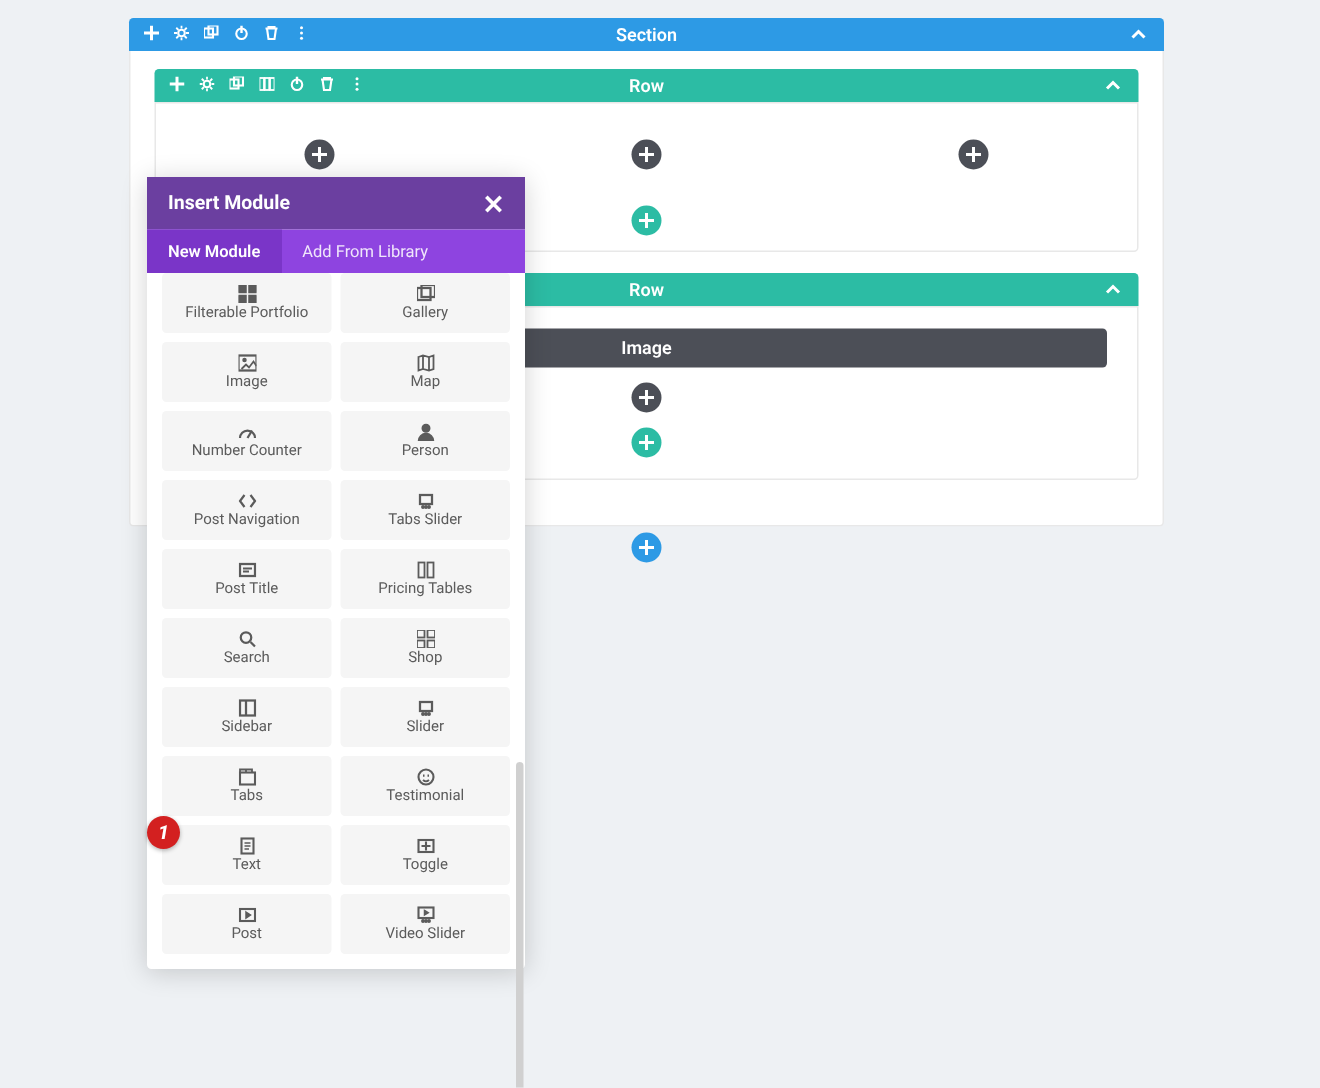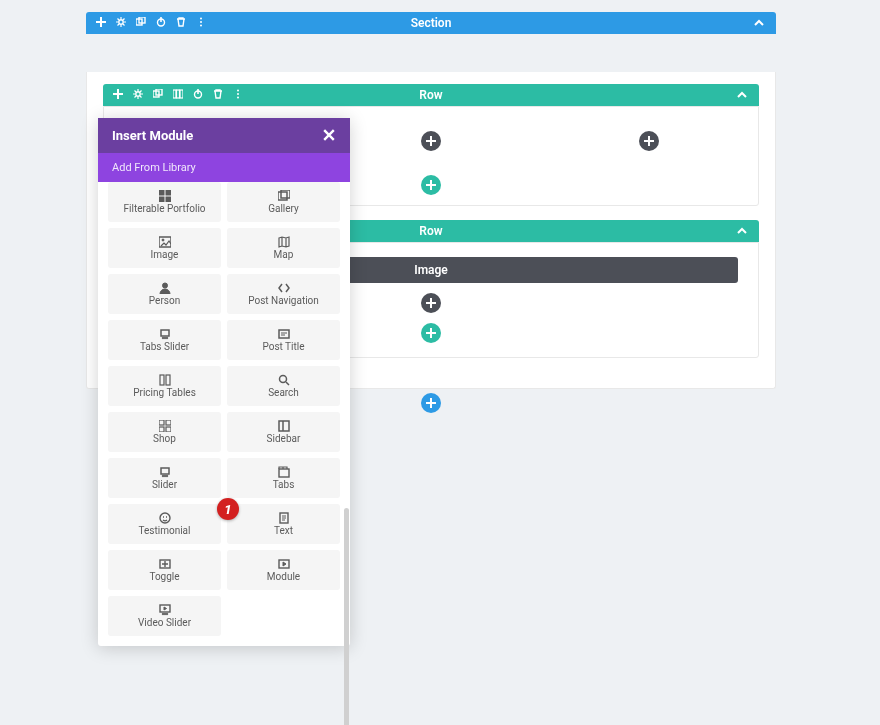--- a/index.html
+++ b/index.html
@@ -45,21 +45,20 @@
     display:flex; align-items:center; justify-content:center;
     cursor:pointer;
   }
   .bar-collapse svg { width:10px; height:10px; fill:#fff; }
   .section-body {
     background: #fff;
     border: 1px solid #e8e8e8;
     border-top: none;
     border-radius: 0 0 3px 3px;
     padding: 12px 16px 16px 16px;
-    margin-top: 38px;
   }
 
   .row-wrap { margin-top: 0; }
   .row-body {
     background: #fff;
     border: 1px solid #e8e8e8;
     border-radius: 0 0 3px 3px;
     margin-bottom: 14px;
   }
   .row-columns {
@@ -108,21 +107,21 @@
     box-shadow: 0 2px 18px rgba(0,0,0,0.18);
     overflow: visible;
   }
   .modal-header {
     background: #6b3fa0;
     color: #fff;
     padding: 10px 14px;
     font-size: 13px;
     font-weight: 700;
     display:flex;
-    align-items:flex-start;
+    align-items:center;
     gap:24px;
   }
   .modal-close {
     margin-left:auto;
     width:14px; height:14px;
     display:flex;align-items:center;justify-content:center;
     cursor:pointer;
   }
   .modal-close svg{width:12px;height:12px;fill:#fff;}
   .modal-tabs {
@@ -346,20 +345,21 @@
   <div class="modal">
     <div class="modal-header">
       <span>Insert Module</span>
       <div class="modal-close">
           <svg viewBox="0 0 10 10">
             <path d="M1 1l8 8M9 1l-8 8" stroke="#fff" stroke-width="2"></path>
           </svg>
         </div>
     </div>
     <div class="modal-tabs">
+      <div class="modal-tab active"><span>New Module</span></div>
       <div class="modal-tab"><span>Add From Library</span></div>
     </div>
     <div class="module-grid" id="module-grid">
         <div class="module-card">
           <span class="mi">
             <svg viewBox="0 0 12 12">
               <rect x="0" y="0" width="5" height="5"></rect>
               <rect x="7" y="0" width="5" height="5"></rect>
               <rect x="0" y="7" width="5" height="5"></rect>
               <rect x="7" y="7" width="5" height="5"></rect>
@@ -390,20 +390,29 @@
           <span class="mi">
             <svg viewBox="0 0 12 12">
               <path d="M1 2l3-1 4 1 3-1v9l-3 1-4-1-3 1z M4 1v9 M8 2v9" fill="none" stroke-width="1.2"></path>
             </svg>
           </span>
           <span class="ml">Map</span>
         </div>
         <div class="module-card">
           <span class="mi">
             <svg viewBox="0 0 12 12">
+              <path d="M1 10a5 5 0 0110 0" fill="none" stroke-width="1.5"></path>
+              <path d="M6 10L9 5" stroke-width="1.5"></path>
+            </svg>
+          </span>
+          <span class="ml">Number Counter</span>
+        </div>
+        <div class="module-card">
+          <span class="mi">
+            <svg viewBox="0 0 12 12">
               <circle cx="6" cy="3.5" r="2.5"></circle>
               <path d="M1 12a5 5 0 0110 0z"></path>
             </svg>
           </span>
           <span class="ml">Person</span>
         </div>
         <div class="module-card">
           <span class="mi">
             <svg viewBox="0 0 12 12">
               <path d="M4 2L1 6l3 4M8 2l3 4-3 4" fill="none" stroke-width="1.5"></path>
@@ -518,21 +527,21 @@
           </span>
           <span class="ml">Toggle</span>
         </div>
         <div class="module-card">
           <span class="mi">
             <svg viewBox="0 0 12 12">
               <rect x="1" y="2" width="10" height="8" fill="none" stroke-width="1.4"></rect>
               <path d="M5 4l3 2-3 2z"></path>
             </svg>
           </span>
-          <span class="ml">Module</span>
+          <span class="ml">Post</span>
         </div>
         <div class="module-card">
           <span class="mi">
             <svg viewBox="0 0 12 12">
               <rect x="1" y="1" width="10" height="7" fill="none" stroke-width="1.4"></rect>
               <path d="M5 3l2.5 1.5L5 6z"></path>
               <circle cx="4" cy="10" r="0.8"></circle>
               <circle cx="6" cy="10" r="0.8"></circle>
               <circle cx="8" cy="10" r="0.8"></circle>
             </svg>

